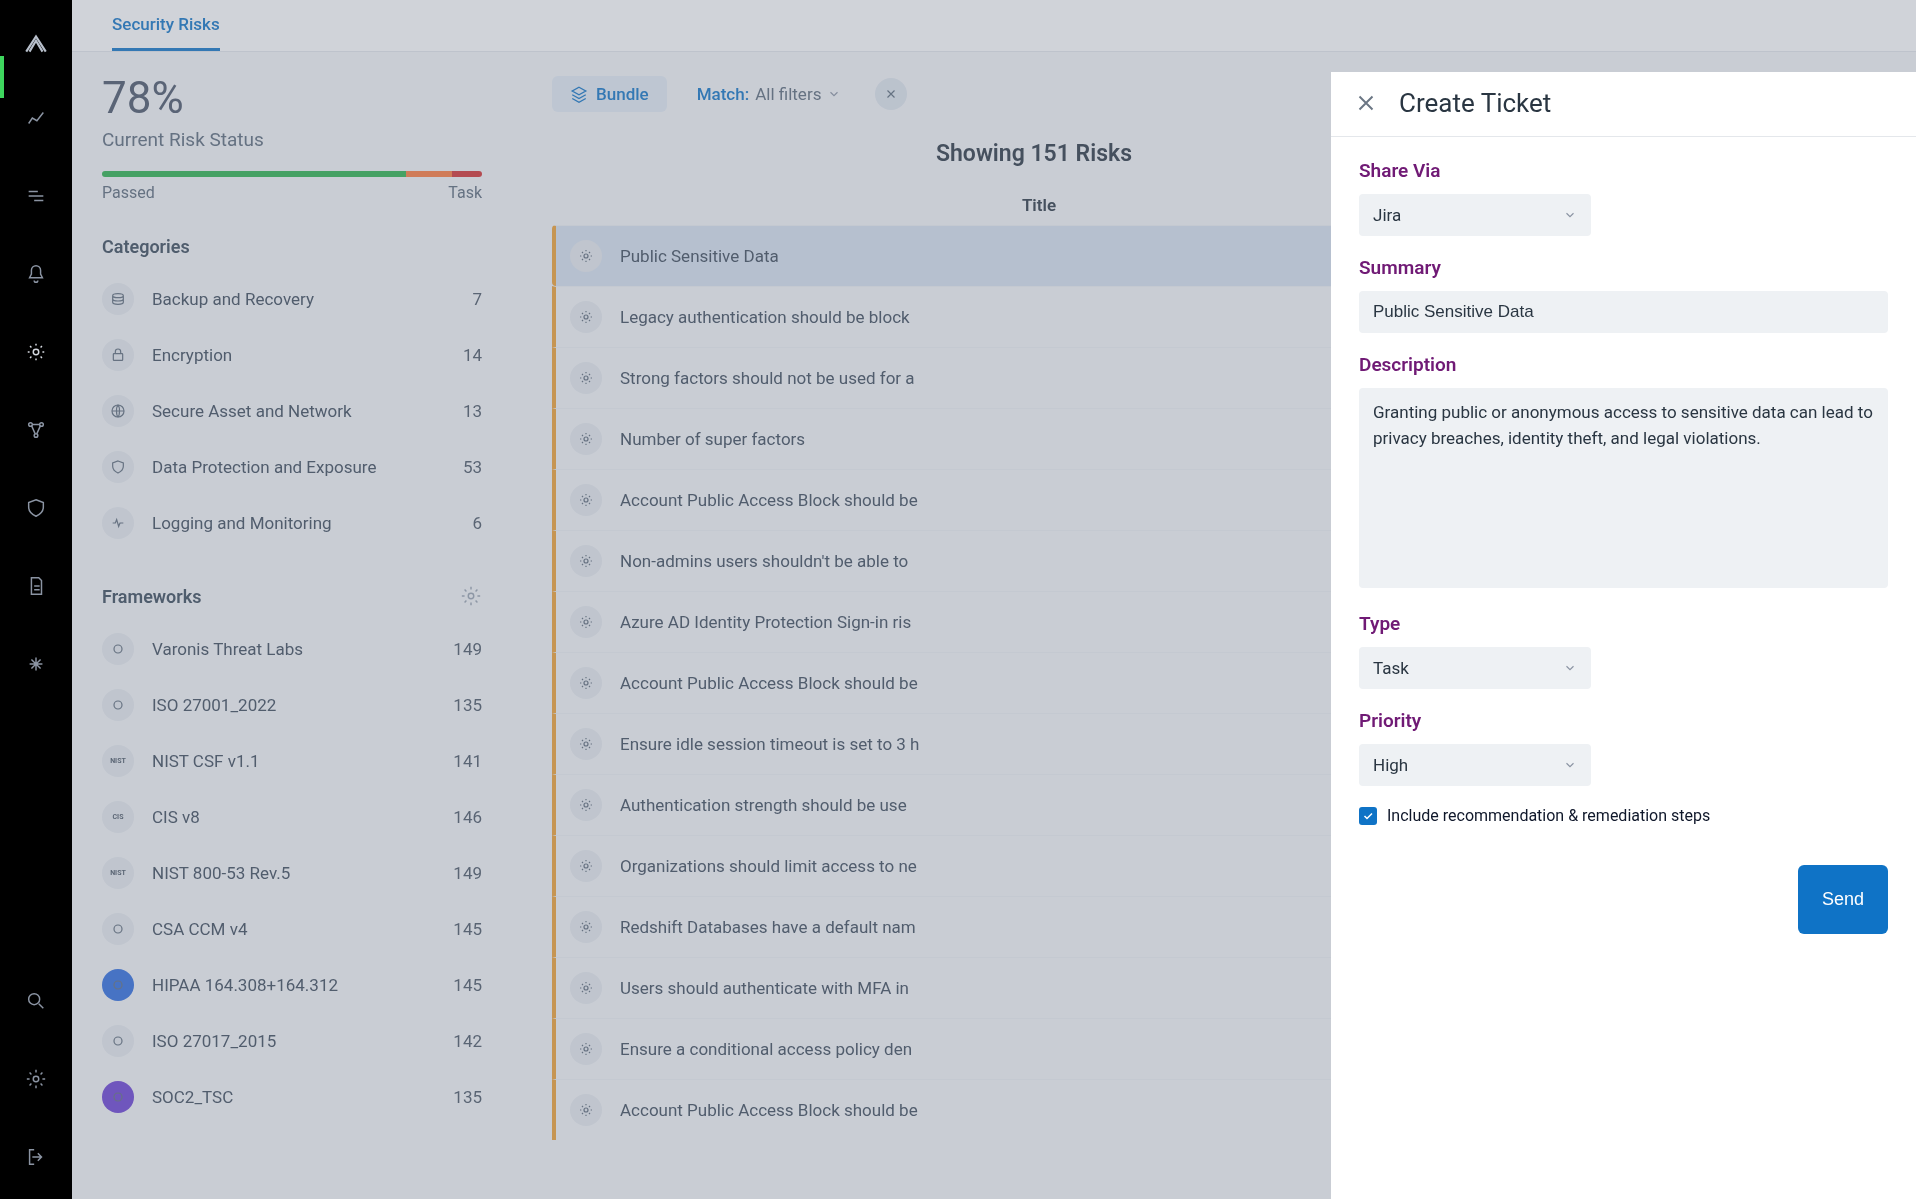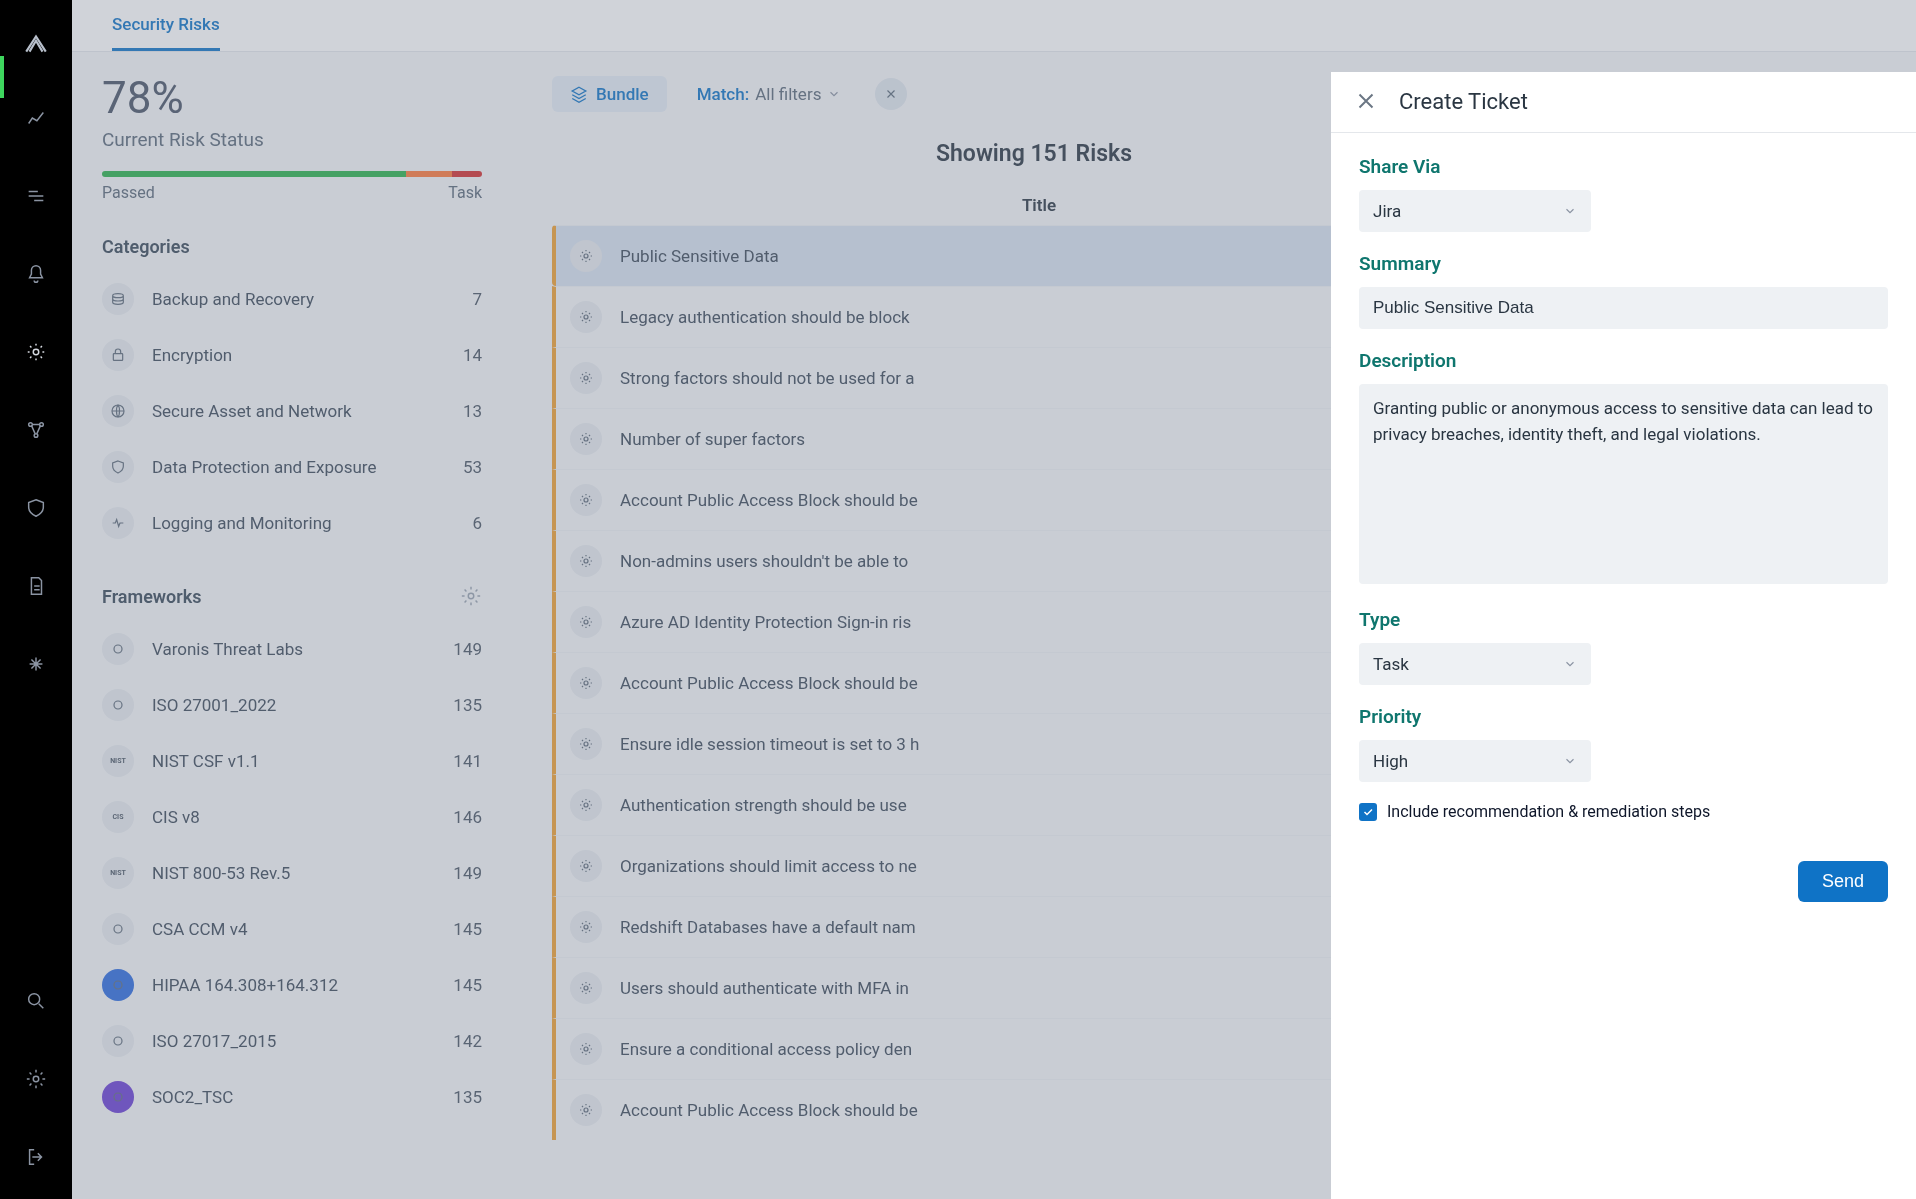--- a/index.html
+++ b/index.html
@@ -71,34 +71,34 @@
 .info-row .lbl { font-size: 18px; font-weight: 600; color: #2a3642; }
 .badge-med { background: #ef9930; color: #fff; padding: 3px 12px; font-size: 17px; font-weight: 500; }
 .fw-chip { width: 22px; height: 22px; border-radius: 50%; background: #e6eaee; display: flex; align-items: center; justify-content: center; font-size: 9px; font-weight: 700; color: #4a5664; }
 .fw-cap { font-size: 15px; color: #3c4a5a; }
 .desc-block { margin-top: 30px; }
 .desc-block .d-body { font-size: 16px; color: #4a5664; margin-top: 10px; line-height: 1.5; }
 
 .drawer { position: absolute; top: 72px; right: 0; bottom: 0; width: 585px; background: #fff; z-index: 100; display: flex; flex-direction: column; }
 .drawer-head { display: flex; align-items: center; gap: 20px; padding: 16px 28px 18px 22px; border-bottom: 1px solid #e4e7eb; }
 .drawer-head .close { width: 26px; height: 26px; color: #6b7684; cursor: pointer; }
-.drawer-head .dh-title { font-size: 22px; color: #2a3642; }
+.drawer-head .dh-title { font-size: 26px; color: #2a3642; }
 .drawer-body { padding: 22px 28px; overflow-y: auto; }
 .hint { font-size: 16px; color: #7d8894; margin-bottom: 22px; }
-.fld-label { font-size: 19px; font-weight: 600; color: #0f766e; margin-bottom: 12px; margin-top: 20px; }
+.fld-label { font-size: 19px; font-weight: 600; color: #701a75; margin-bottom: 12px; margin-top: 20px; }
 .fld-label:first-of-type { margin-top: 0; }
 .select { width: 232px; height: 42px; background: #eef1f4; border-radius: 4px; display: flex; align-items: center; justify-content: space-between; padding: 0 14px; font-size: 17px; color: #2a3642; cursor: pointer; }
 .select .caret { color: #8b94a3; }
 .text-input { width: 100%; height: 42px; background: #eef1f4; border: none; border-radius: 4px; padding: 0 14px; font-size: 17px; color: #2a3642; }
 .textarea { width: 100%; height: 200px; background: #eef1f4; border: none; border-radius: 4px; padding: 12px 14px; font-size: 17px; color: #2a3642; line-height: 1.5; resize: none; font-family: inherit; }
 .check-row { display: flex; align-items: center; gap: 10px; margin-top: 20px; font-size: 16px; color: #0f172a; }
 .checkbox { width: 18px; height: 18px; background: #0f73c6; border-radius: 3px; display: flex; align-items: center; justify-content: center; color: #fff; }
 .checkbox svg { width: 12px; height: 12px; stroke: #fff; stroke-width: 3; fill: none; }
 .send-row { display: flex; justify-content: flex-end; margin-top: 40px; }
-.send-btn { background: #0f73c6; color: #fff; border: none; padding: 10px 24px; font-size: 18px; border-radius: 6px; cursor: pointer; }
+.send-btn { background: #0f73c6; color: #fff; border: none; padding: 24px 24px; font-size: 18px; border-radius: 6px; cursor: pointer; }
 </style>
 </head>
 <body>
 
 <div class="app">
   <div class="accent-bar"></div>
   <div class="left-rail">
     <div class="rail-logo">
         <svg viewBox="0 0 24 24">
           <path d="M3 19 L12 5 L21 19" stroke="#b8c0cc" stroke-width="2" fill="none"></path>

